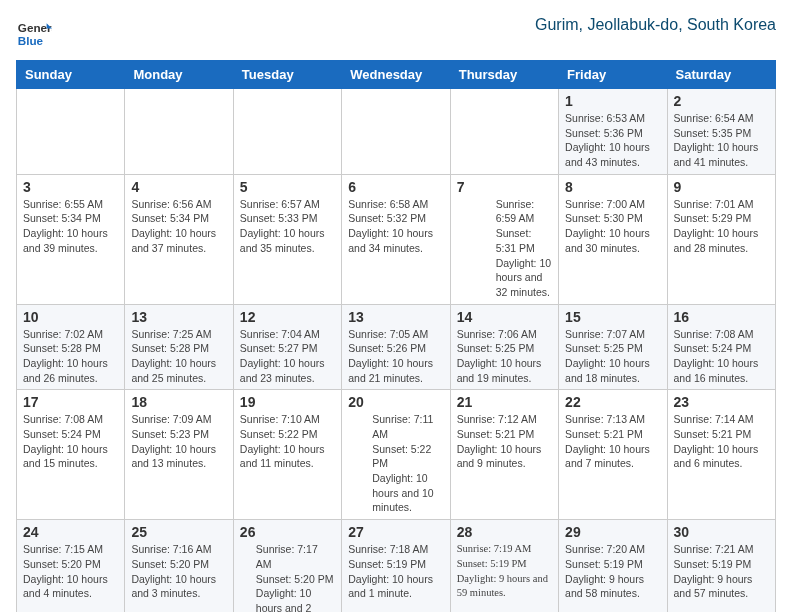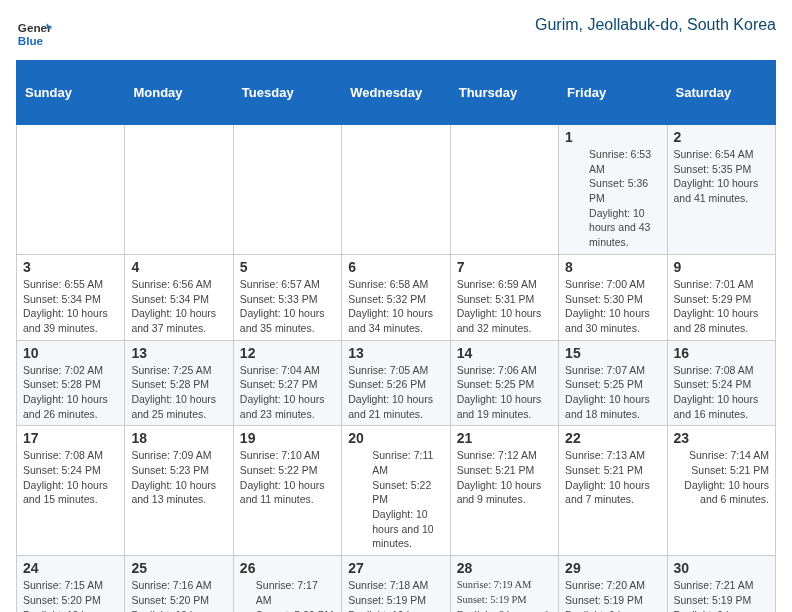--- a/index.html
+++ b/index.html
@@ -38,21 +38,21 @@
     }
     table {
       width: 100%;
       border-collapse: collapse;
       font-size: 11px;
     }
     thead tr th {
       background-color: #1a6bbf;
       color: #fff;
       text-align: left;
-      padding: 24px 8px;
+      padding: 6px 8px;
       font-size: 13px;
       font-weight: bold;
       border: 1px solid #1a6bbf;
     }
     tbody tr td {
       border: 1px solid #ccc;
       vertical-align: top;
       padding: 4px 6px;
       width: 108px;
       height: 80px;
@@ -105,21 +105,21 @@
   </thead>
   <tbody id="calendar-body">
   <tr>
         <td class="empty"></td>
         <td class="empty"></td>
         <td class="empty"></td>
         <td class="empty"></td>
         <td class="empty"></td>
         <td>
           <span class="day-num">1</span>
-          <div class="day-info" style="white-space: pre-line; margin-left: 24px;">Sunrise: 6:53 AM
+          <div class="day-info" style="white-space: pre-line;">Sunrise: 6:53 AM
 Sunset: 5:36 PM
 Daylight: 10 hours and 43 minutes.</div>
         </td>
         <td>
           <span class="day-num">2</span>
           <div class="day-info" style="white-space: pre-line;">Sunrise: 6:54 AM
 Sunset: 5:35 PM
 Daylight: 10 hours and 41 minutes.</div>
         </td>
       </tr>
@@ -143,21 +143,21 @@
 Daylight: 10 hours and 35 minutes.</div>
         </td>
         <td>
           <span class="day-num">6</span>
           <div class="day-info" style="white-space: pre-line;">Sunrise: 6:58 AM
 Sunset: 5:32 PM
 Daylight: 10 hours and 34 minutes.</div>
         </td>
         <td>
           <span class="day-num">7</span>
-          <div class="day-info" style="white-space: pre-line;">Sunrise: 6:59 AM
+          <div class="day-info" style="white-space: pre-line; margin-left: 39px;">Sunrise: 6:59 AM
 Sunset: 5:31 PM
 Daylight: 10 hours and 32 minutes.</div>
         </td>
         <td>
           <span class="day-num">8</span>
           <div class="day-info" style="white-space: pre-line;">Sunrise: 7:00 AM
 Sunset: 5:30 PM
 Daylight: 10 hours and 30 minutes.</div>
         </td>
         <td>
@@ -243,21 +243,21 @@
 Daylight: 10 hours and 9 minutes.</div>
         </td>
         <td>
           <span class="day-num">22</span>
           <div class="day-info" style="white-space: pre-line;">Sunrise: 7:13 AM
 Sunset: 5:21 PM
 Daylight: 10 hours and 7 minutes.</div>
         </td>
         <td>
           <span class="day-num">23</span>
-          <div class="day-info" style="white-space: pre-line; text-align: right;">Sunrise: 7:14 AM
+          <div class="day-info" style="white-space: pre-line;">Sunrise: 7:14 AM
 Sunset: 5:21 PM
 Daylight: 10 hours and 6 minutes.</div>
         </td>
       </tr>
       <tr>
         <td>
           <span class="day-num">24</span>
           <div class="day-info" style="white-space: pre-line;">Sunrise: 7:15 AM
 Sunset: 5:20 PM
 Daylight: 10 hours and 4 minutes.</div>

